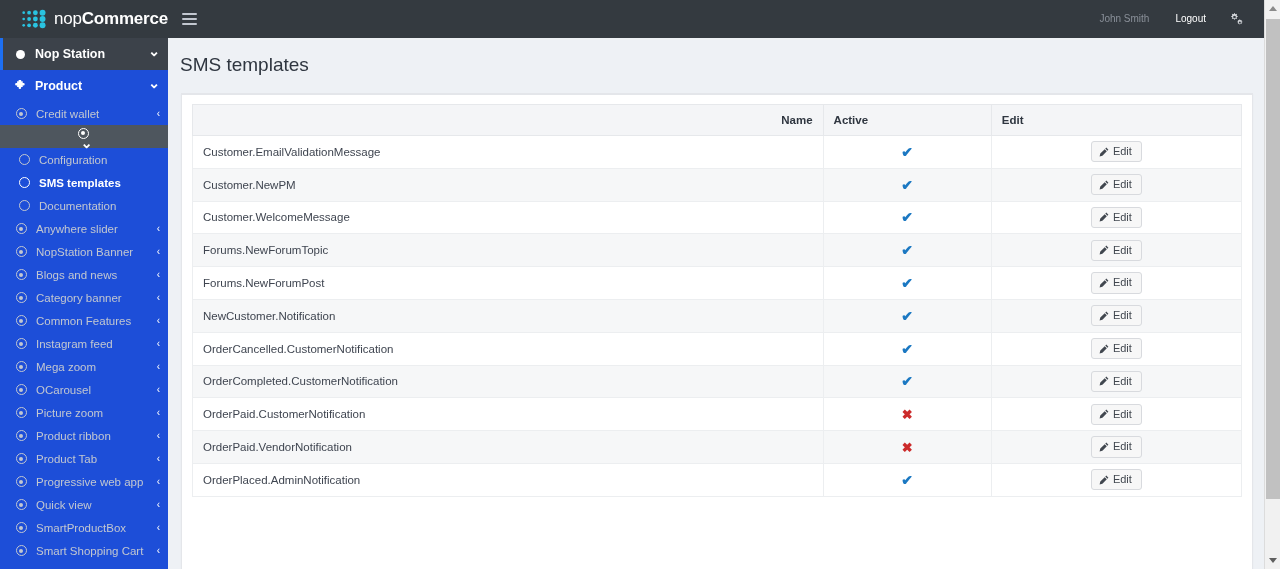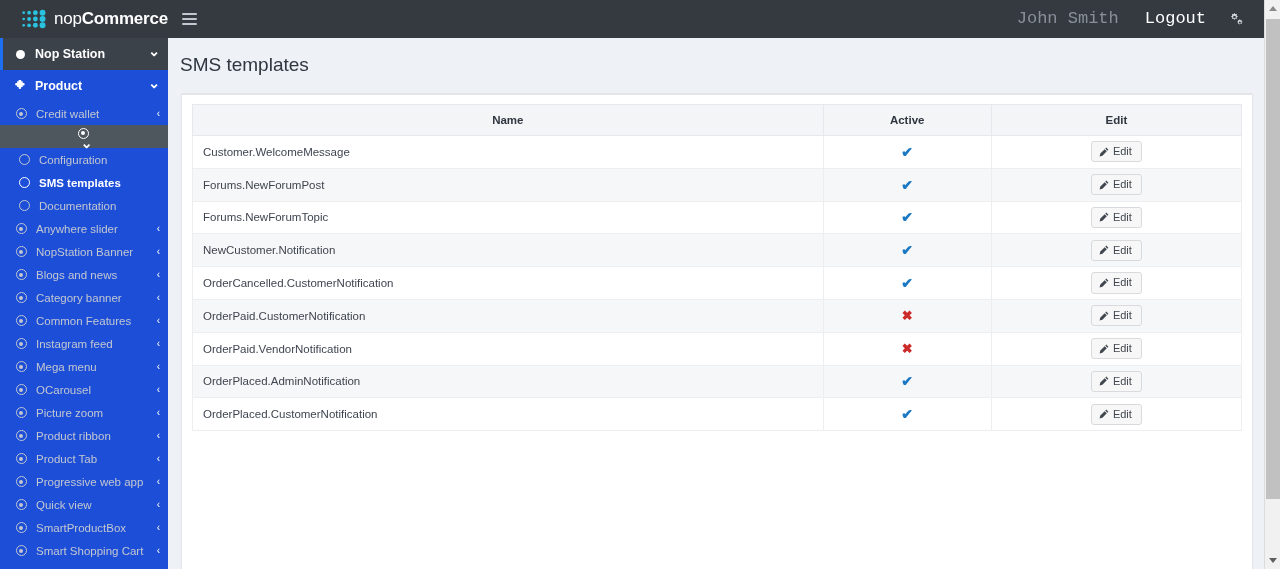--- a/index.html
+++ b/index.html
@@ -39,22 +39,22 @@
   .hamburger span {
     position: absolute; left: 0; width: 15px; height: 2px;
     background: #c2c7d0; border-radius: 1px;
   }
   .hamburger span:nth-child(1){ top: 0; }
   .hamburger span:nth-child(2){ top: 5px; }
   .hamburger span:nth-child(3){ top: 10px; }
 
   .topnav { margin-left: auto; display: flex; align-items: center; height: 38px; padding-right: 8px; }
   .topnav-item {
-    color: #ffffff; font-size: 17px; padding: 0 13px;
-    line-height: 38px; white-space: nowrap; cursor: pointer; font-family: Liberation Mono, monospace;
+    color: #ffffff; font-size: 10px; padding: 0 13px;
+    line-height: 38px; white-space: nowrap; cursor: pointer;
   }
   .topnav-item.muted { color: #8a9099; cursor: default; }
   .cogs-btn {
     padding: 0 12px 0 10px; line-height: 38px; cursor: pointer;
     display: flex; align-items: center; height: 38px;
   }
 
   
   .sidebar {
     position: absolute; top: 38px; left: 0;
@@ -125,24 +125,24 @@
   }
   .card-inner { padding: 9px 10px 0 10px; }
   table.grid { width: 100%; border-collapse: collapse; font-size: 11.5px; }
   table.grid thead th {
     background: #f4f5f7;
     border: 1px solid #e6e8eb;
     color: #2f3640;
     font-size: 11.5px;
     font-weight: bold;
     height: 31px;
-    text-align: center;
+    text-align: left;
     padding: 0 10px;
   }
-  table.grid thead th.col-name { text-align: center; width: 630px; }
+  table.grid thead th.col-name { text-align: right; width: 630px; }
   table.grid thead th.col-active { width: 168px; }
   table.grid thead th.col-edit { width: 250px; }
   table.grid tbody td {
     border: 1px solid #eceef0;
     height: 32.8px;
     padding: 0 10px;
     color: #3f4550;
     text-align: center;
     vertical-align: middle;
   }
@@ -328,21 +328,21 @@
           <span class="ico">
             <i class="ring-dot"></i>
           </span>
           <span class="lbl">Instagram feed</span>
           <span class="caret">‹</span>
         </div>
         <div class="nav-item lvl1">
           <span class="ico">
             <i class="ring-dot"></i>
           </span>
-          <span class="lbl">Mega menu</span>
+          <span class="lbl">Mega zoom</span>
           <span class="caret">‹</span>
         </div>
         <div class="nav-item lvl1">
           <span class="ico">
             <i class="ring-dot"></i>
           </span>
           <span class="lbl">OCarousel</span>
           <span class="caret">‹</span>
         </div>
         <div class="nav-item lvl1">
@@ -405,61 +405,91 @@
         <table class="grid">
           <thead>
             <tr>
               <th class="col-name">Name</th>
               <th class="col-active">Active</th>
               <th class="col-edit">Edit</th>
             </tr>
           </thead>
           <tbody id="table-body">
               <tr>
+                <td class="name">Customer.EmailValidationMessage</td>
+                <td><span class="tick">✔</span></td>
+                <td><span class="edit-btn">
+                    <svg width="10" height="10" viewBox="0 0 10 10">
+                      <path fill="#41474f" d="M7.3.6l2.1 2.1-1 1-2.1-2.1zM5.7 2.2l2.1 2.1-4.4 4.4-2.8.7.7-2.8z"></path>
+                    </svg>
+                    <span>Edit</span>
+                  </span></td>
+              </tr>
+              <tr>
+                <td class="name">Customer.NewPM</td>
+                <td><span class="tick">✔</span></td>
+                <td><span class="edit-btn">
+                    <svg width="10" height="10" viewBox="0 0 10 10">
+                      <path fill="#41474f" d="M7.3.6l2.1 2.1-1 1-2.1-2.1zM5.7 2.2l2.1 2.1-4.4 4.4-2.8.7.7-2.8z"></path>
+                    </svg>
+                    <span>Edit</span>
+                  </span></td>
+              </tr>
+              <tr>
                 <td class="name">Customer.WelcomeMessage</td>
                 <td><span class="tick">✔</span></td>
                 <td><span class="edit-btn">
                     <svg width="10" height="10" viewBox="0 0 10 10">
                       <path fill="#41474f" d="M7.3.6l2.1 2.1-1 1-2.1-2.1zM5.7 2.2l2.1 2.1-4.4 4.4-2.8.7.7-2.8z"></path>
                     </svg>
                     <span>Edit</span>
                   </span></td>
               </tr>
               <tr>
+                <td class="name">Forums.NewForumTopic</td>
+                <td><span class="tick">✔</span></td>
+                <td><span class="edit-btn">
+                    <svg width="10" height="10" viewBox="0 0 10 10">
+                      <path fill="#41474f" d="M7.3.6l2.1 2.1-1 1-2.1-2.1zM5.7 2.2l2.1 2.1-4.4 4.4-2.8.7.7-2.8z"></path>
+                    </svg>
+                    <span>Edit</span>
+                  </span></td>
+              </tr>
+              <tr>
                 <td class="name">Forums.NewForumPost</td>
                 <td><span class="tick">✔</span></td>
                 <td><span class="edit-btn">
                     <svg width="10" height="10" viewBox="0 0 10 10">
                       <path fill="#41474f" d="M7.3.6l2.1 2.1-1 1-2.1-2.1zM5.7 2.2l2.1 2.1-4.4 4.4-2.8.7.7-2.8z"></path>
                     </svg>
                     <span>Edit</span>
                   </span></td>
               </tr>
               <tr>
-                <td class="name">Forums.NewForumTopic</td>
-                <td><span class="tick">✔</span></td>
-                <td><span class="edit-btn">
-                    <svg width="10" height="10" viewBox="0 0 10 10">
-                      <path fill="#41474f" d="M7.3.6l2.1 2.1-1 1-2.1-2.1zM5.7 2.2l2.1 2.1-4.4 4.4-2.8.7.7-2.8z"></path>
-                    </svg>
-                    <span>Edit</span>
-                  </span></td>
-              </tr>
-              <tr>
                 <td class="name">NewCustomer.Notification</td>
                 <td><span class="tick">✔</span></td>
                 <td><span class="edit-btn">
                     <svg width="10" height="10" viewBox="0 0 10 10">
                       <path fill="#41474f" d="M7.3.6l2.1 2.1-1 1-2.1-2.1zM5.7 2.2l2.1 2.1-4.4 4.4-2.8.7.7-2.8z"></path>
                     </svg>
                     <span>Edit</span>
                   </span></td>
               </tr>
               <tr>
                 <td class="name">OrderCancelled.CustomerNotification</td>
+                <td><span class="tick">✔</span></td>
+                <td><span class="edit-btn">
+                    <svg width="10" height="10" viewBox="0 0 10 10">
+                      <path fill="#41474f" d="M7.3.6l2.1 2.1-1 1-2.1-2.1zM5.7 2.2l2.1 2.1-4.4 4.4-2.8.7.7-2.8z"></path>
+                    </svg>
+                    <span>Edit</span>
+                  </span></td>
+              </tr>
+              <tr>
+                <td class="name">OrderCompleted.CustomerNotification</td>
                 <td><span class="tick">✔</span></td>
                 <td><span class="edit-btn">
                     <svg width="10" height="10" viewBox="0 0 10 10">
                       <path fill="#41474f" d="M7.3.6l2.1 2.1-1 1-2.1-2.1zM5.7 2.2l2.1 2.1-4.4 4.4-2.8.7.7-2.8z"></path>
                     </svg>
                     <span>Edit</span>
                   </span></td>
               </tr>
               <tr>
                 <td class="name">OrderPaid.CustomerNotification</td>
@@ -476,30 +506,20 @@
                 <td><span class="cross">✖</span></td>
                 <td><span class="edit-btn">
                     <svg width="10" height="10" viewBox="0 0 10 10">
                       <path fill="#41474f" d="M7.3.6l2.1 2.1-1 1-2.1-2.1zM5.7 2.2l2.1 2.1-4.4 4.4-2.8.7.7-2.8z"></path>
                     </svg>
                     <span>Edit</span>
                   </span></td>
               </tr>
               <tr>
                 <td class="name">OrderPlaced.AdminNotification</td>
-                <td><span class="tick">✔</span></td>
-                <td><span class="edit-btn">
-                    <svg width="10" height="10" viewBox="0 0 10 10">
-                      <path fill="#41474f" d="M7.3.6l2.1 2.1-1 1-2.1-2.1zM5.7 2.2l2.1 2.1-4.4 4.4-2.8.7.7-2.8z"></path>
-                    </svg>
-                    <span>Edit</span>
-                  </span></td>
-              </tr>
-              <tr>
-                <td class="name">OrderPlaced.CustomerNotification</td>
                 <td><span class="tick">✔</span></td>
                 <td><span class="edit-btn">
                     <svg width="10" height="10" viewBox="0 0 10 10">
                       <path fill="#41474f" d="M7.3.6l2.1 2.1-1 1-2.1-2.1zM5.7 2.2l2.1 2.1-4.4 4.4-2.8.7.7-2.8z"></path>
                     </svg>
                     <span>Edit</span>
                   </span></td>
               </tr>
             </tbody>
         </table>

